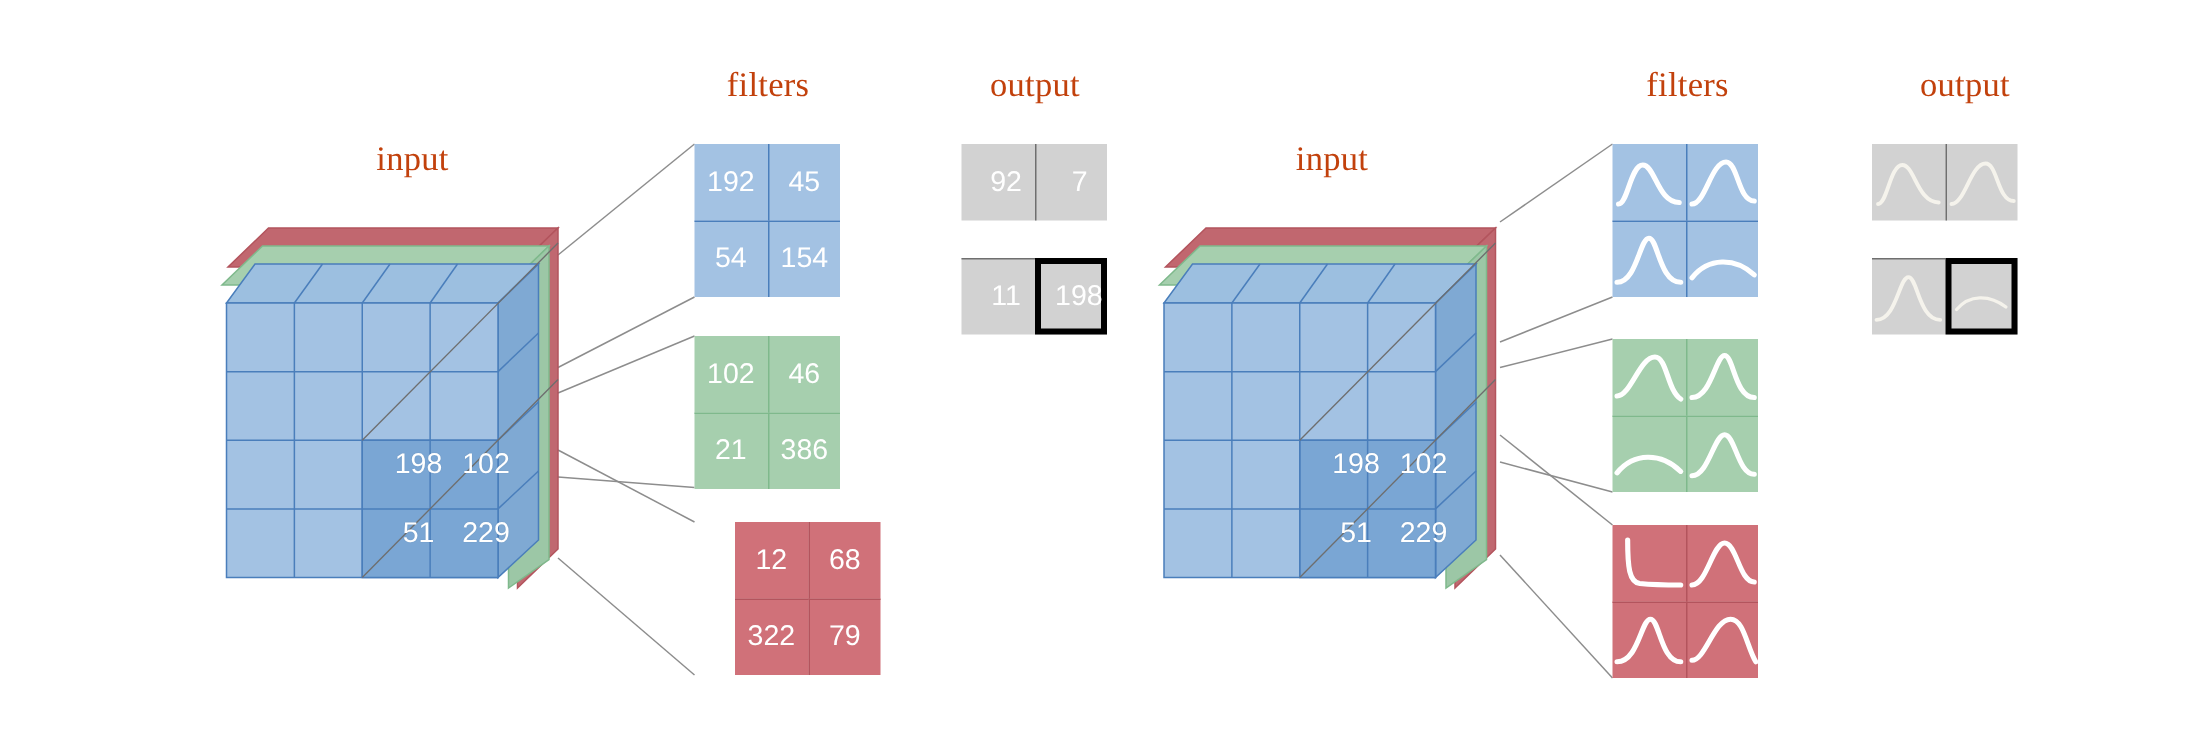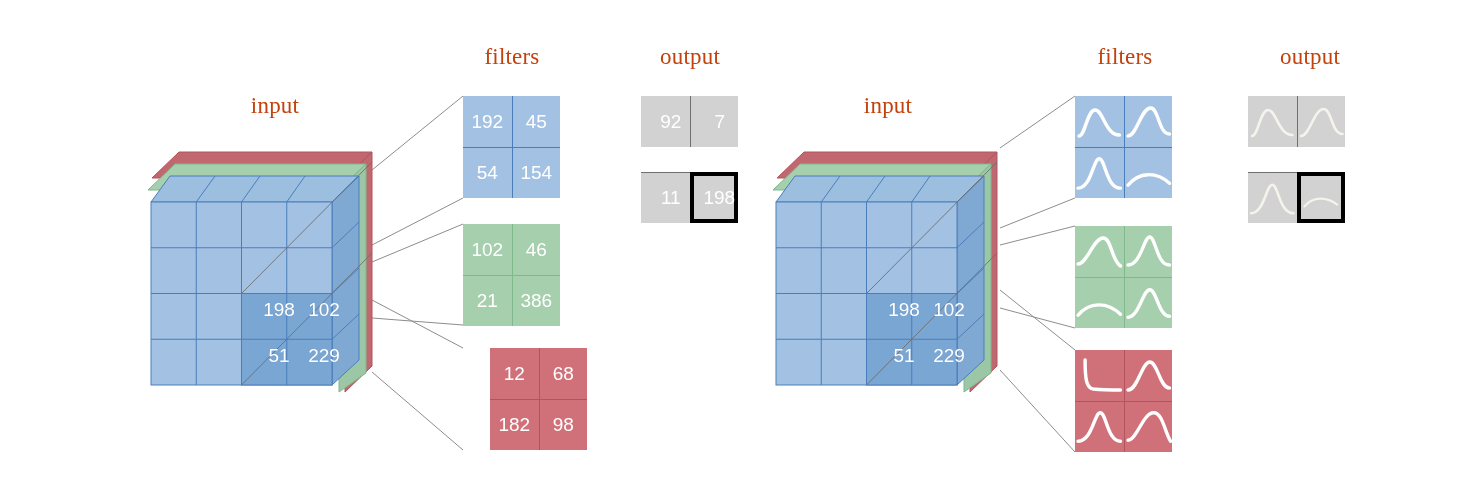--- a/index.html
+++ b/index.html
@@ -145,22 +145,22 @@
   </div>
   <div class="grid g-green" style="left:463px;top:224px;">
     <div class="q r0 c0">102</div>
     <div class="q r0 c1">46</div>
     <div class="q r1 c0">21</div>
     <div class="q r1 c1">386</div>
   </div>
   <div class="grid g-red" style="left:490px;top:348px;">
     <div class="q r0 c0">12</div>
     <div class="q r0 c1">68</div>
-    <div class="q r1 c0">182</div>
-    <div class="q r1 c1">98</div>
+    <div class="q r1 c0">322</div>
+    <div class="q r1 c1">79</div>
   </div>
 
   <div class="grid g-gray" style="left:641px;top:96px;">
     <div class="q r0 c0">92</div>
     <div class="q r0 c1">7</div>
     <div class="q r1 c0">11</div>
     <div class="q r1 c1 hi">198</div>
   </div>
 
   <div class="label" style="left:818px;top:93px;width:140px;">input</div>

